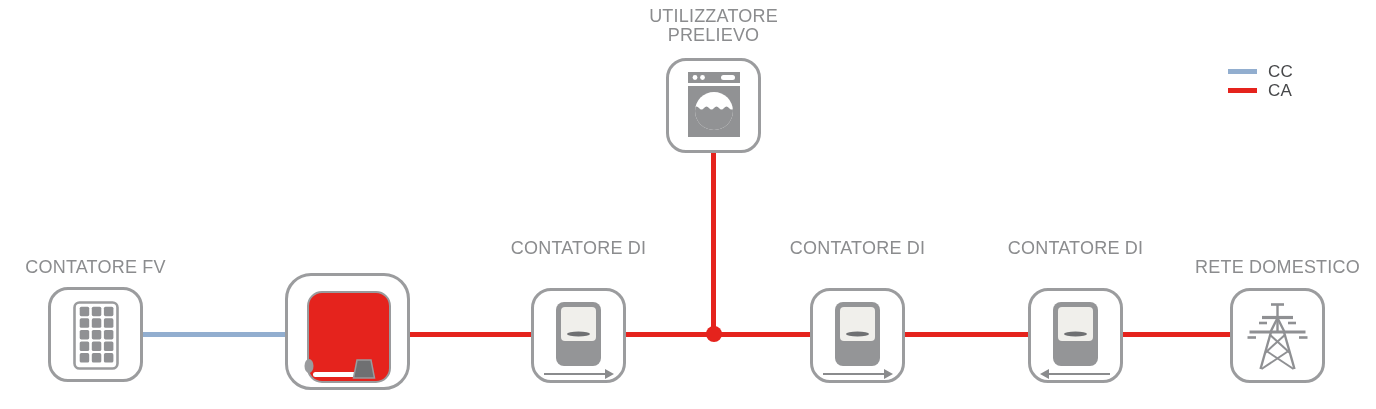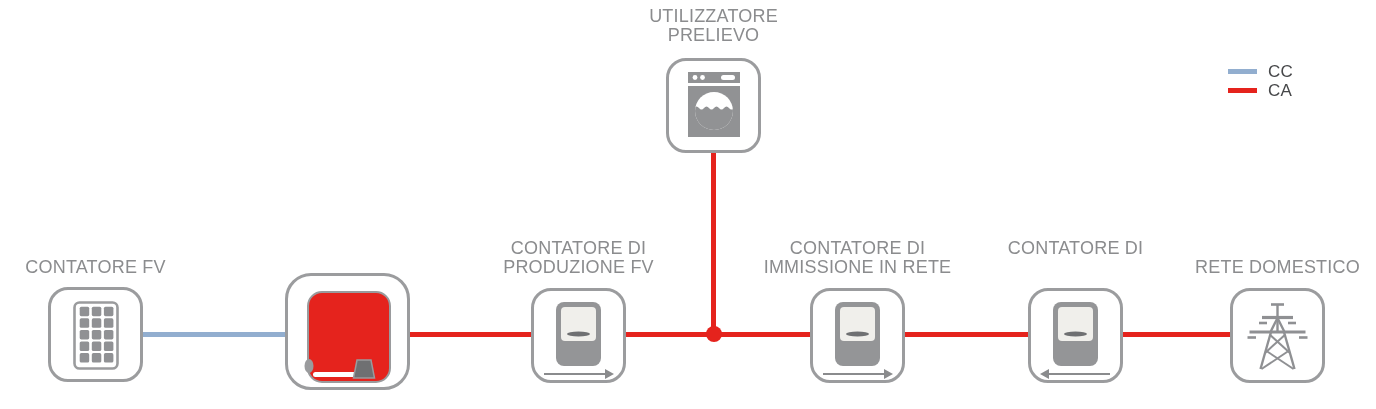--- a/index.html
+++ b/index.html
@@ -68,21 +68,20 @@
     <svg width="125" height="117" viewBox="0 0 125 117">
       <rect x="23" y="19" width="82" height="90" rx="14" fill="#e5231d" stroke="#9a9b9d" stroke-width="2"></rect>
       <ellipse cx="24" cy="93" rx="4.5" ry="7" fill="#9a9b9d"></ellipse>
       <rect x="28" y="99" width="46" height="5" rx="2.5" fill="#ffffff"></rect>
       <path d="M72 87 L86 87 L89.5 105 L68.5 105 Z" fill="#6f7072" stroke="#9a9b9d" stroke-width="1.5"></path>
     </svg>
   </div>
 
   <div class="lbl" style="left:448.5px;top:239px;">
     <span>CONTATORE DI</span><br>
-    <span>PRODUZIONE FV</span>
   </div>
   <div class="box" style="left:531px;top:288px;width:95px;height:95px;">
     <svg width="95" height="95" viewBox="0 0 95 95">
       <rect x="25" y="14" width="45" height="64" rx="8" fill="#949597"></rect>
       <rect x="30" y="19" width="35" height="34" rx="4" fill="#f0efeb"></rect>
       <ellipse cx="47.5" cy="46" rx="11.5" ry="2.4" fill="#6f7072"></ellipse>
       <g>
         <line x1="13" y1="86" x2="75" y2="86" stroke="#8a8b8d" stroke-width="2"></line>
         <path d="M74 81 L83 86 L74 91 Z" fill="#8a8b8d"></path>
       </g>
@@ -105,21 +104,20 @@
       <circle cx="36.5" cy="19.5" r="2.4" fill="#ffffff"></circle>
       <rect x="55" y="17" width="14" height="5" rx="2.5" fill="#ffffff"></rect>
       <rect x="22" y="28" width="52" height="51" fill="#919294"></rect>
       <circle cx="48" cy="53" r="19" fill="#ffffff"></circle>
       <path clip-path="url(#door)" fill="#919294" d="M28 50 q2.5 -3 5 0 q2.5 3 5 0 q2.5 -3 5 0 q2.5 3 5 0 q2.5 -3 5 0 q2.5 3 5 0 q2.5 -3 5 0 q2.5 3 5 0 L68 73 L28 73 Z"></path>
     </svg>
   </div>
 
   <div class="lbl" style="left:727.5px;top:239px;">
     <span>CONTATORE DI</span><br>
-    <span>IMMISSIONE IN RETE</span>
   </div>
   <div class="box" style="left:810px;top:288px;width:95px;height:95px;">
     <svg width="95" height="95" viewBox="0 0 95 95">
       <rect x="25" y="14" width="45" height="64" rx="8" fill="#949597"></rect>
       <rect x="30" y="19" width="35" height="34" rx="4" fill="#f0efeb"></rect>
       <ellipse cx="47.5" cy="46" rx="11.5" ry="2.4" fill="#6f7072"></ellipse>
       <g>
         <line x1="13" y1="86" x2="75" y2="86" stroke="#8a8b8d" stroke-width="2"></line>
         <path d="M74 81 L83 86 L74 91 Z" fill="#8a8b8d"></path>
       </g>

